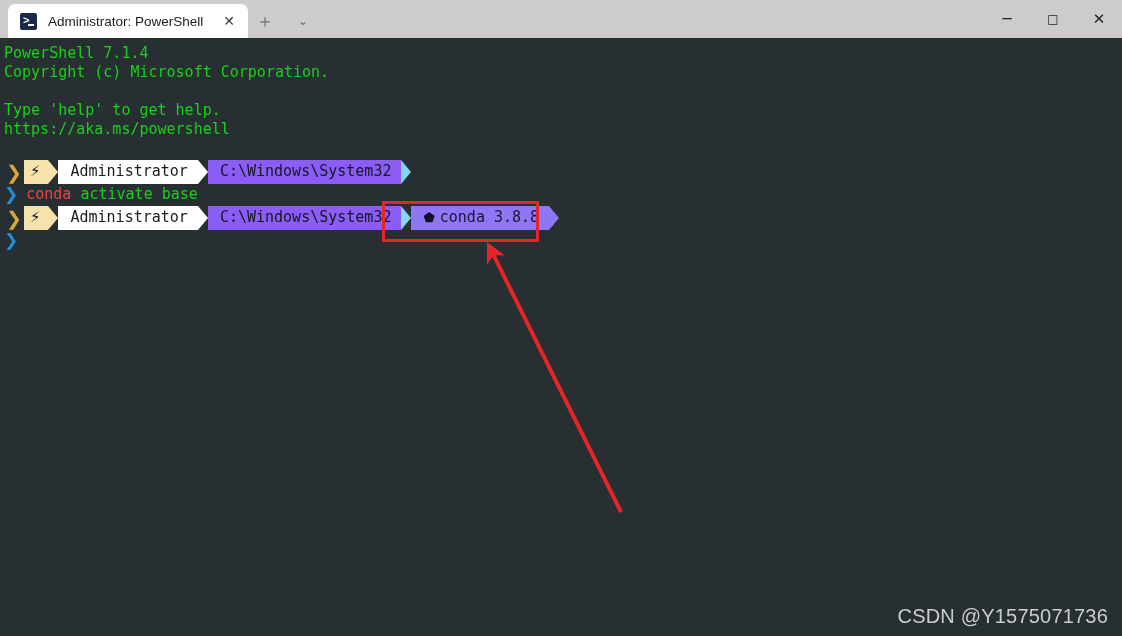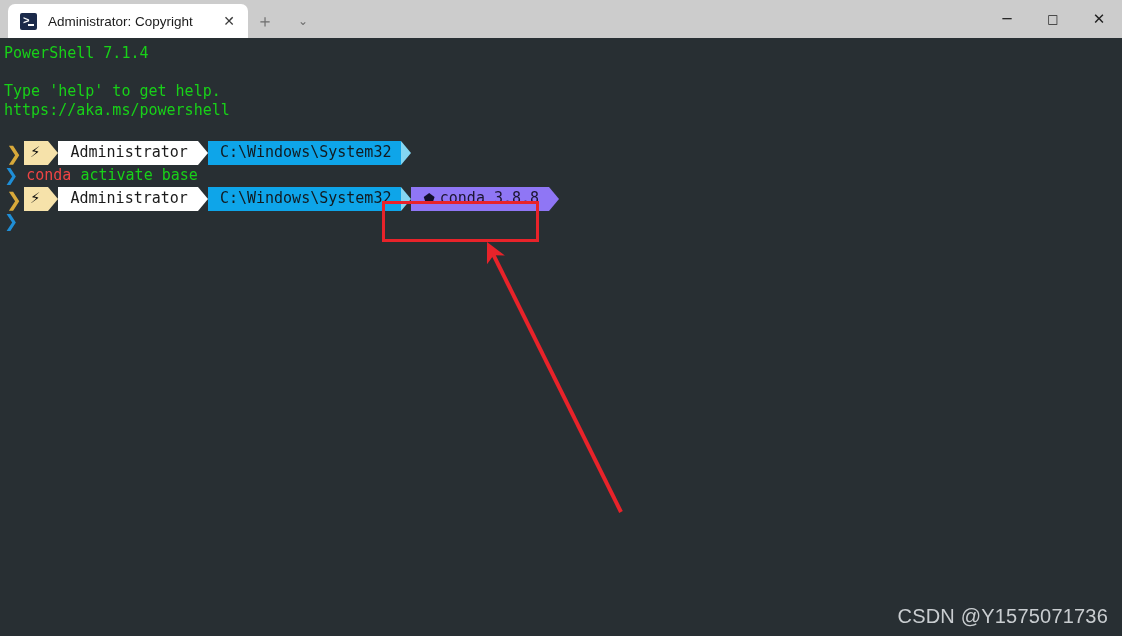--- a/index.html
+++ b/index.html
@@ -182,21 +182,21 @@
     font-size: 15px;
     color: #101010;
     font-family: "DejaVu Sans", sans-serif;
   }
   .seg-white {
     background: #ffffff;
     color: #1a1a1a;
     padding: 0 10px 0 12px;
   }
   .seg-cyan {
-    background: #0ea5e9;
+    background: #8b5cf6;
     color: #121a1f;
     padding: 0 10px 0 12px;
   }
   .seg-purple {
     background: #8f76f5;
     color: #1c1530;
     padding: 0 10px 0 12px;
   }
   .tip {
     width: 0; height: 0;
@@ -259,35 +259,36 @@
 </style>
 </head>
 <body>
 
 <div id="app">
 
   <div class="titlebar">
     <div class="tabstrip">
       <div class="tab">
         <div class="ps-icon"></div>
-        <div class="tab-title">Administrator: Copyright</div>
+        <div class="tab-title">Administrator: PowerShell</div>
         <div class="tab-close">✕</div>
       </div>
       <div class="tabbtn">＋</div>
       <div class="tabbtn chev">⌄</div>
     </div>
     <div class="wincontrols">
       <div class="wc min">─</div>
       <div class="wc max">□</div>
       <div class="wc close">✕</div>
     </div>
   </div>
 
   <div class="terminal">
     <div class="line green">PowerShell 7.1.4</div>
+    <div class="line green">Copyright (c) Microsoft Corporation.</div>
     <div class="blank"></div>
     <div class="line green">Type 'help' to get help.</div>
     <div class="line green">https://aka.ms/powershell</div>
     <div class="blank"></div>
 
     <div class="promptline">
       <span class="chev-lead">❯</span>
       <span class="seg seg-user">
         <span class="bolt">⚡</span>
       </span>

